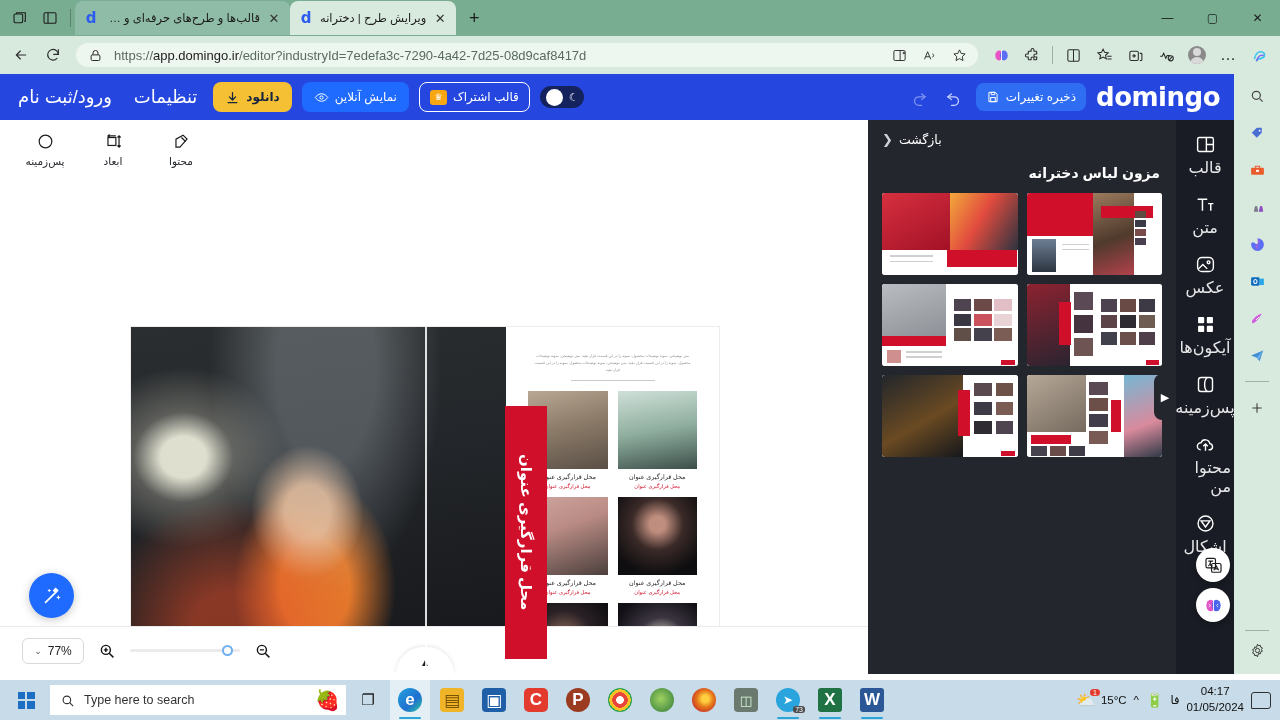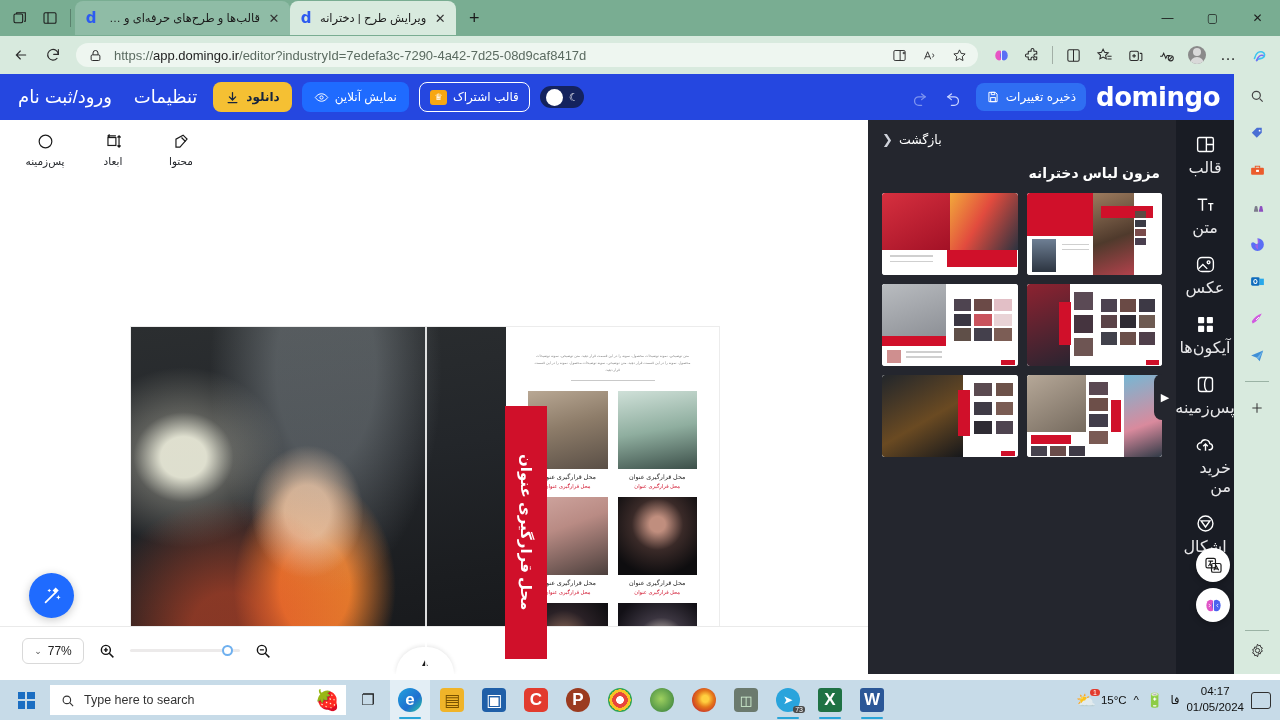--- a/index.html
+++ b/index.html
@@ -539,21 +539,21 @@
               <rect x="4" y="4" width="16" height="16" rx="3"></rect>
               <path d="M14 4c-4 3-4 13 0 16"></path>
             </svg>
           <span class="lbl">پس‌زمینه</span>
         </div>
         <div class="rail-item">
           <svg viewBox="0 0 24 24" fill="none" stroke="currentColor" stroke-width="1.6">
               <path d="M6.5 18a4 4 0 01.4-8 5.2 5.2 0 0110 1 3.6 3.6 0 01.6 7h-2"></path>
               <path d="M12 19v-7M9.4 14L12 11.3 14.6 14"></path>
             </svg>
-          <span class="lbl">خرید من</span>
+          <span class="lbl">محتوا من</span>
         </div>
         <div class="rail-item">
           <svg viewBox="0 0 24 24" fill="none" stroke="currentColor" stroke-width="1.6">
               <circle cx="12" cy="12" r="8.5"></circle>
               <path d="M7 9h10l-5 7z"></path>
             </svg>
           <span class="lbl">اشکال</span>
         </div>
       </div>
 

